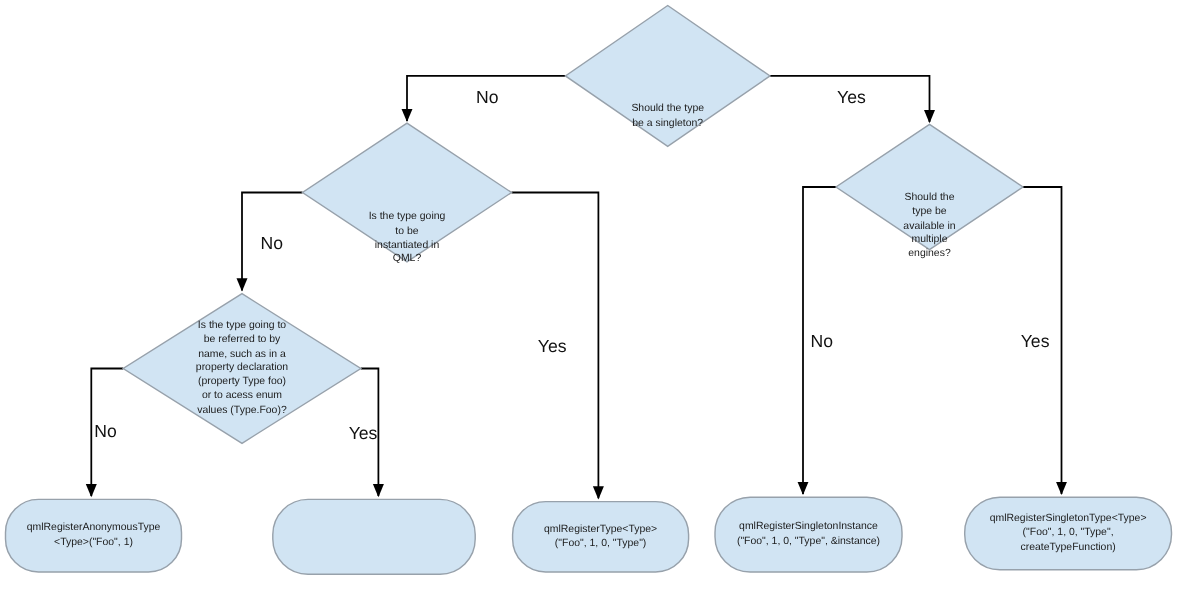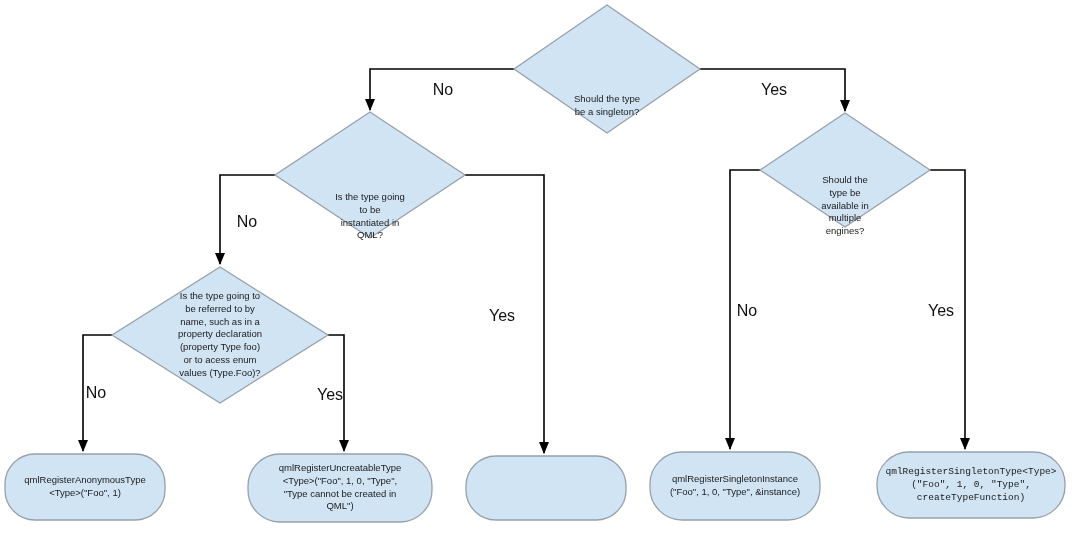--- a/index.html
+++ b/index.html
@@ -77,27 +77,25 @@
 or to acess enum
 values (Type.Foo)?</div>
   <div class="node-label" style="left:845px; top:170px; width:100px;margin-top:36px;">Should the
 type be
 available in
 multiple
 engines?</div>
 
   <div class="node-label" style="left:85px;  top:487px; width:150px;">qmlRegisterAnonymousType
 &lt;Type&gt;("Foo", 1)</div>
-  <div class="node-label" style="left:340px; top:488px; width:178px;">qmlRegisterUncreatableType
-&lt;Type&gt;("Foo", 1, 0, "Type",
-"Type cannot be created in
-QML")</div>
+  <div class="node-label" style="left:546px; top:488px; width:150px;">qmlRegisterType&lt;Type&gt;
+("Foo", 1, 0, "Type")</div>
   <div class="node-label" style="left:735px; top:486px; width:168px;">qmlRegisterSingletonInstance
 ("Foo", 1, 0, "Type", &amp;instance)</div>
-  <div class="node-label" style="left:971px; top:485px; width:182px;font-family:Liberation Mono, monospace;">qmlRegisterSingletonType&lt;Type&gt;
+  <div class="node-label" style="left:971px; top:485px; width:182px;">qmlRegisterSingletonType&lt;Type&gt;
 ("Foo", 1, 0, "Type",
 createTypeFunction)</div>
 
   <div class="edge-label" style="left:443px; top:90px;">No</div>
   <div class="edge-label" style="left:774px; top:90px;">Yes</div>
   <div class="edge-label" style="left:247px; top:222px;">No</div>
   <div class="edge-label" style="left:502px; top:316px;">Yes</div>
   <div class="edge-label" style="left:96px;  top:393px;">No</div>
   <div class="edge-label" style="left:330px; top:395px;">Yes</div>
   <div class="edge-label" style="left:747px; top:311px;">No</div>

